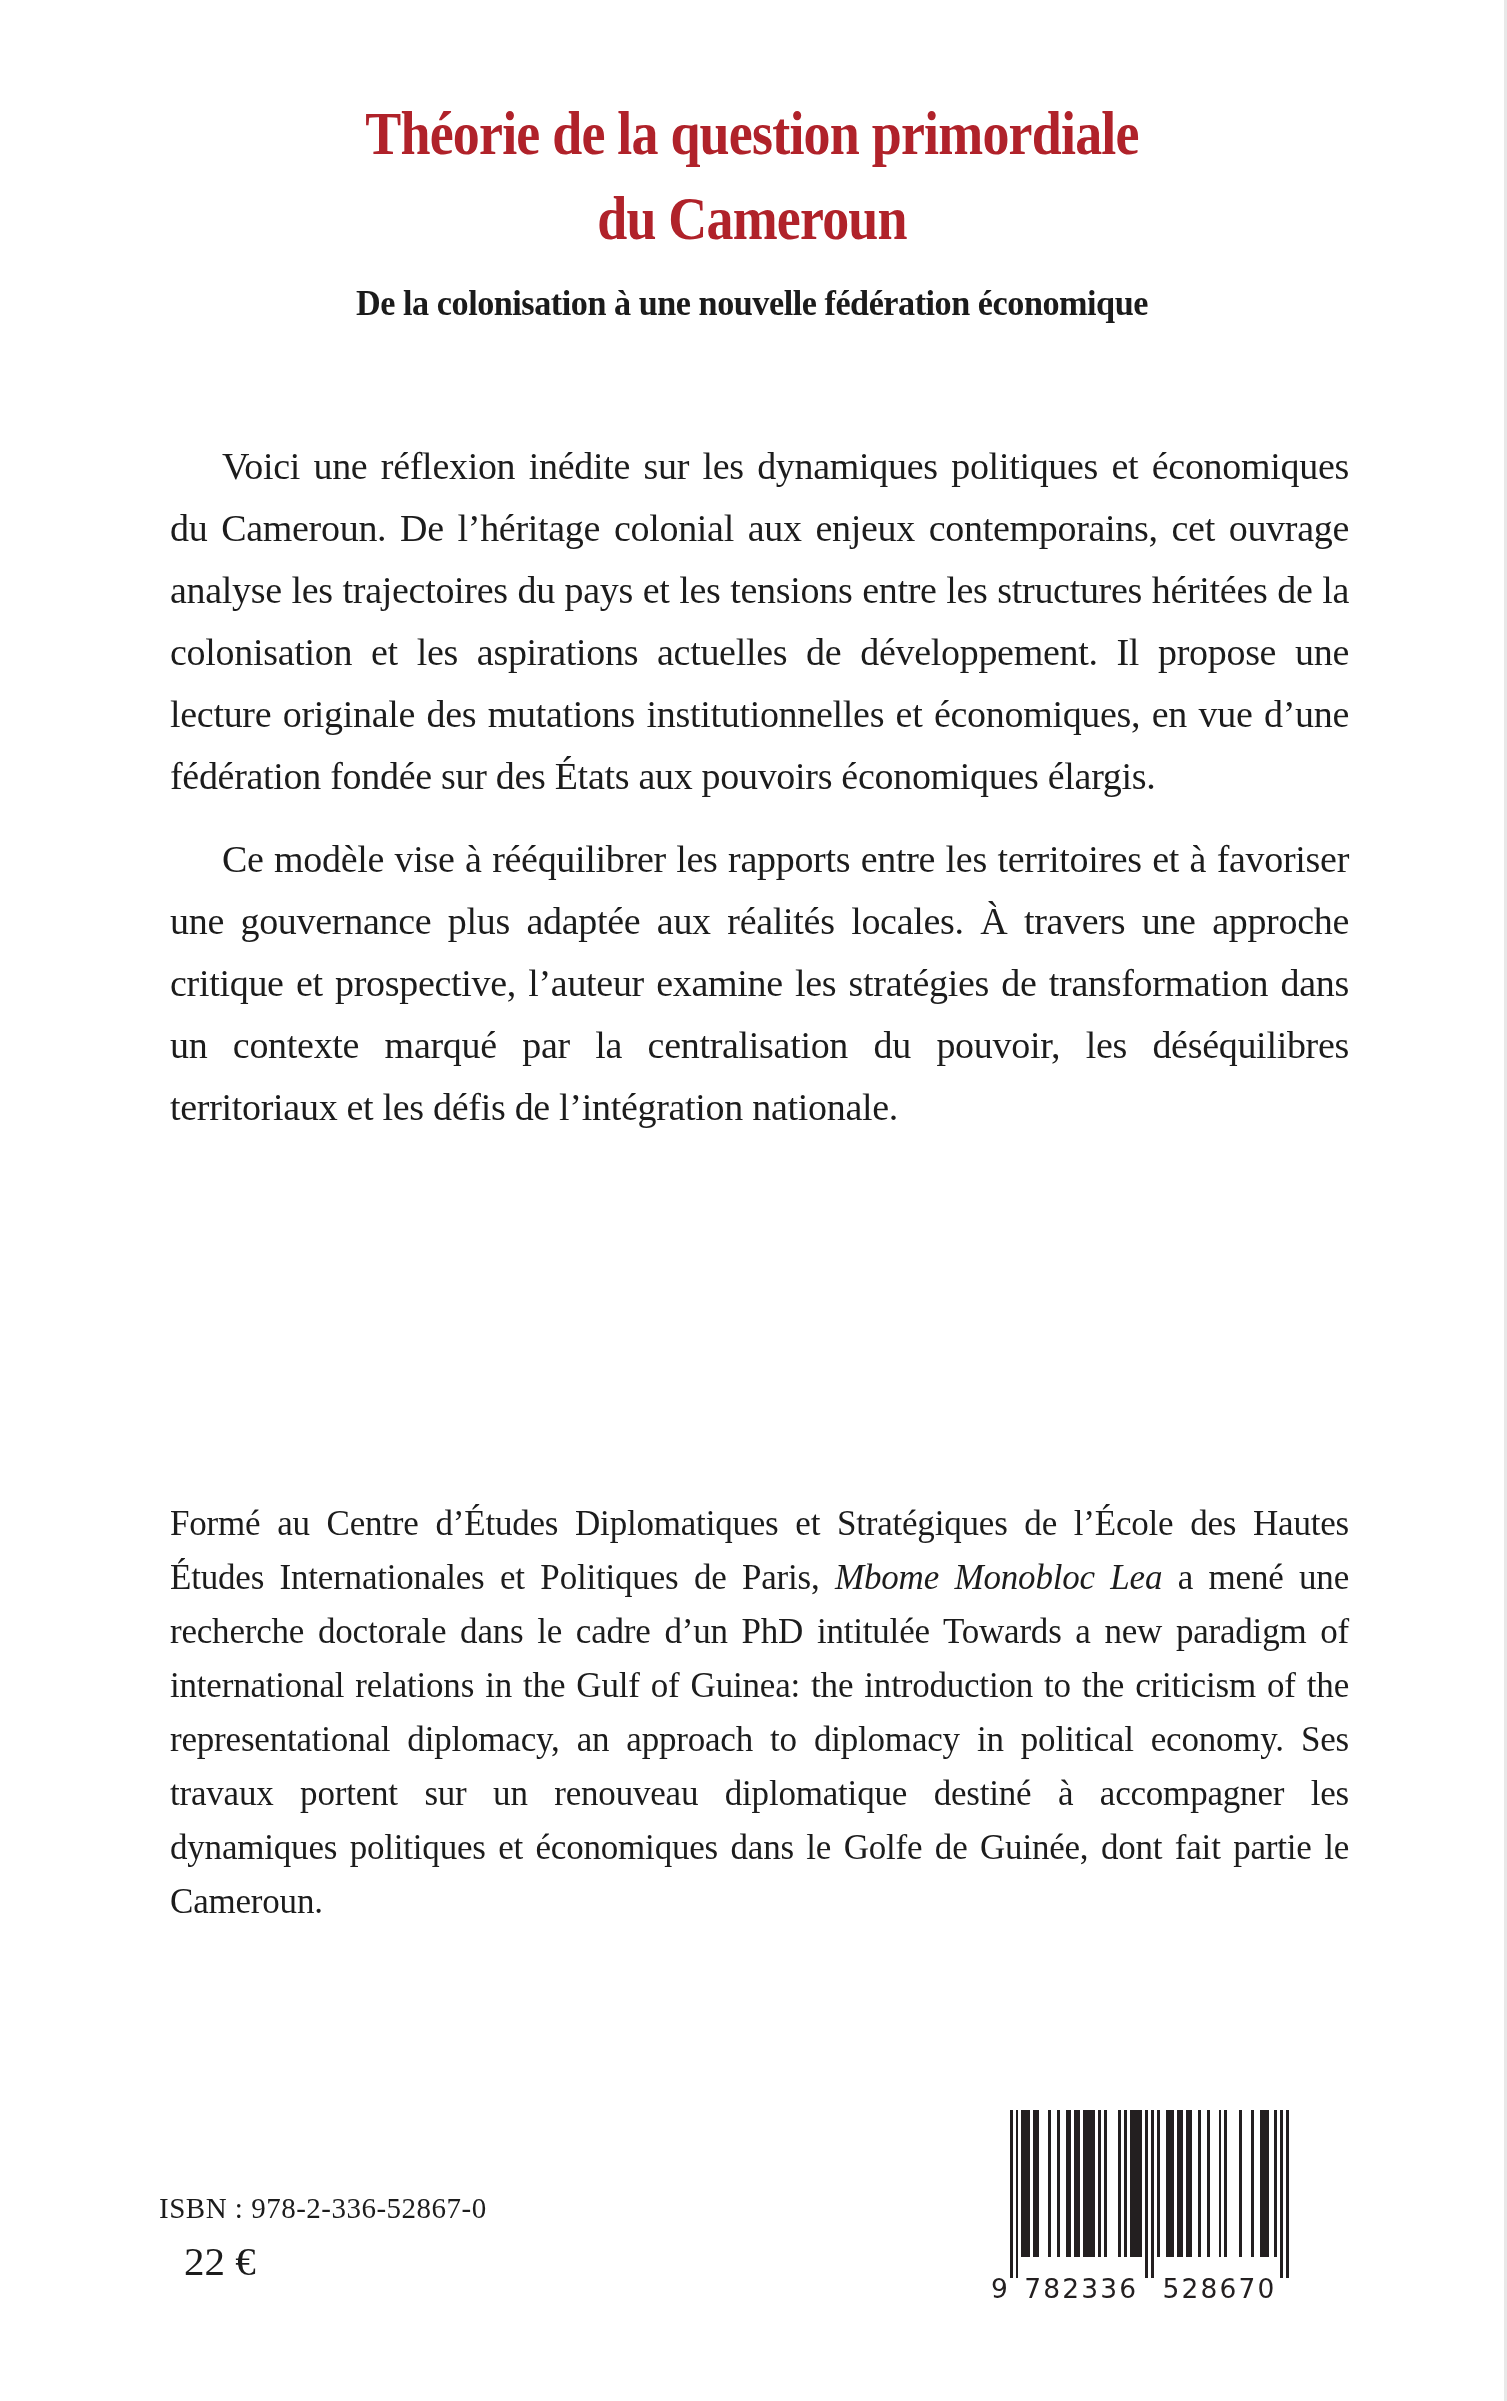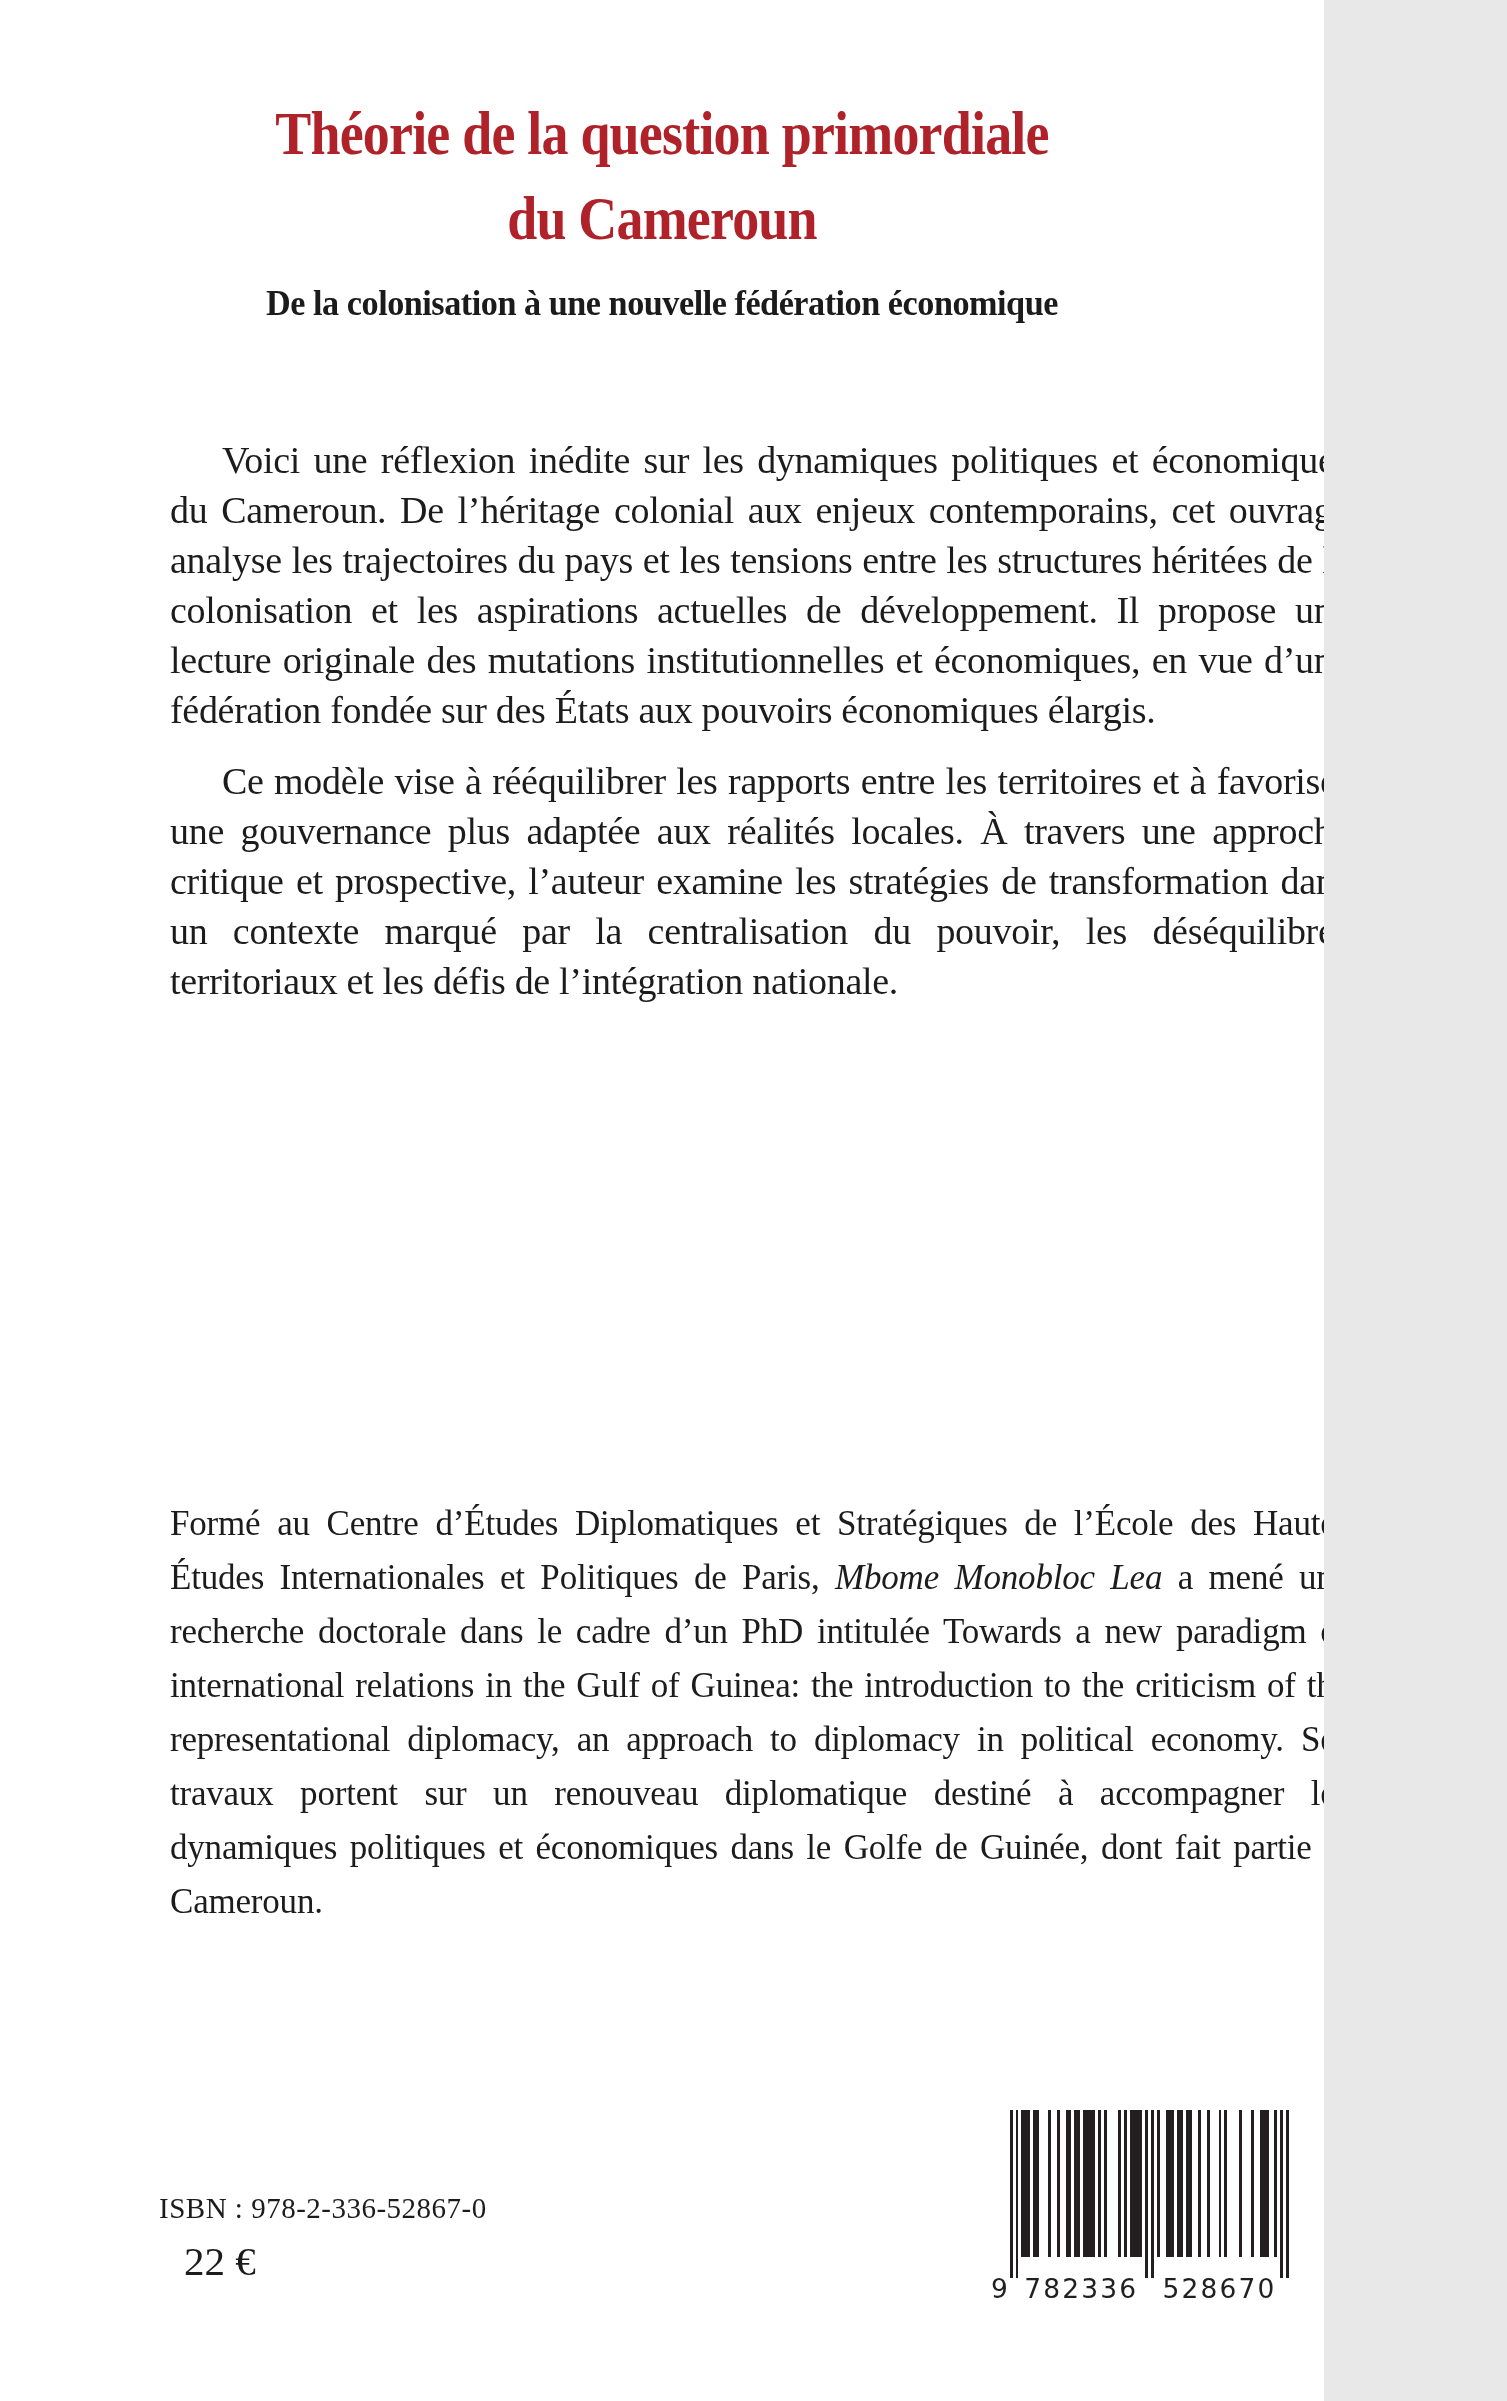--- a/index.html
+++ b/index.html
@@ -1,18 +1,18 @@
 <!DOCTYPE html>
 <html style="font-size:15px"><head>
 <meta charset="utf-8">
 <style>
   html,body{margin:0;padding:0;background:#e8e8e8;}
   .page{
     position:relative;
-    width:1324px;height:2402px;
+    width:1504px;height:2402px;
     background:#ffffff;
     font-family:"Liberation Serif","DejaVu Serif",serif;
     color:#1c1c1c;
     overflow:hidden;
   }
   .title-block{
     position:absolute;
     top:91px;left:0;width:100%;
     text-align:center;
     font-weight:bold;
@@ -30,21 +30,21 @@
     font-size:36px;
     color:#1b1b1b;
     letter-spacing:-0.5px;
     transform:scaleX(0.95);
     transform-origin:50% 0;
   }
   .synopsis{
     position:absolute;
     top:435px;left:170px;width:1179px;
     font-size:38px;
-    line-height:50px;
+    line-height:62px;
     text-align:justify;
     letter-spacing:-0.3px;
   }
   .synopsis p{margin:0;text-indent:52px;}
   .synopsis p + p{margin-top:21px;font-family:Liberation Serif, serif;}
   .bio{
     position:absolute;
     top:1497px;left:170px;width:1179px;
     font-size:35px;
     line-height:54px;

